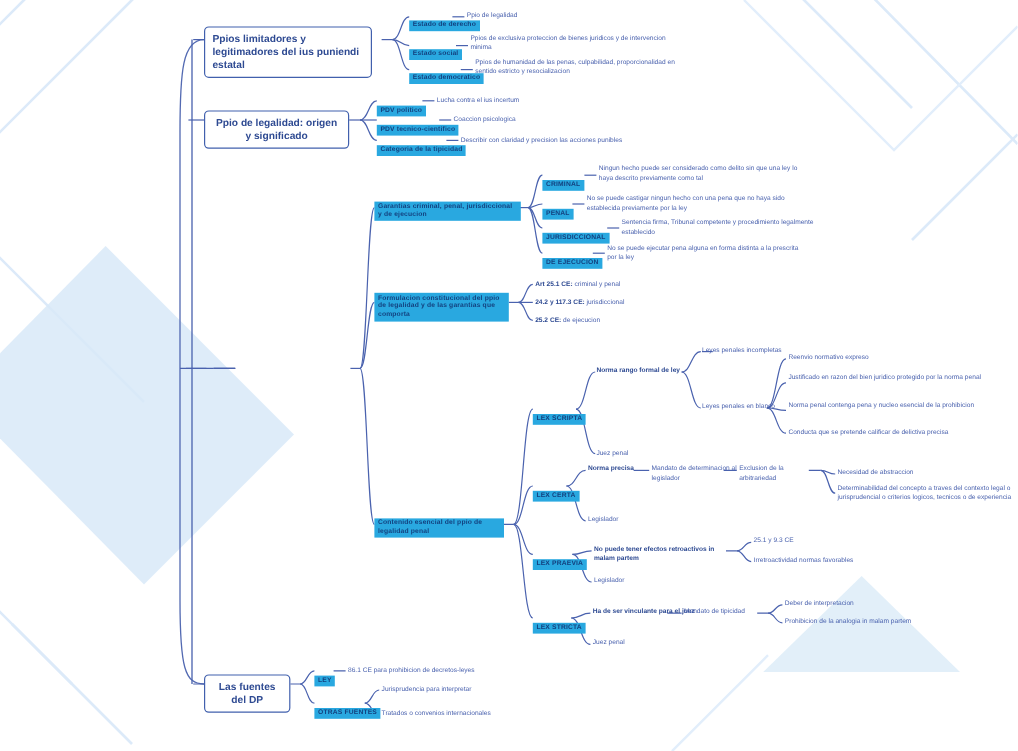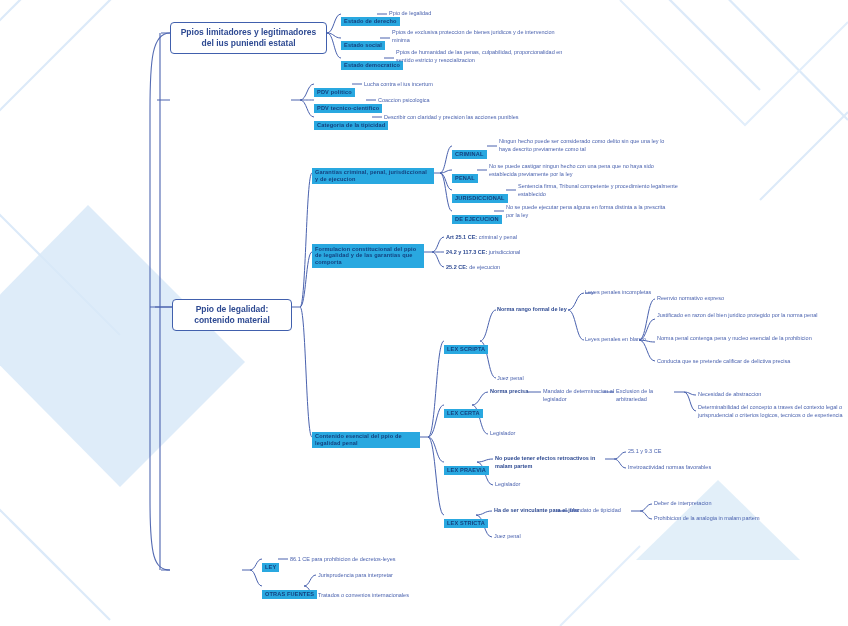--- a/index.html
+++ b/index.html
@@ -201,54 +201,54 @@
     </g>
 
     <path d="M 170 33 C 152 33 150 60 150 110 L 150 500 C 150 556 154 570 170 570" stroke="#4a62ae" stroke-width="1.1" fill="none" opacity="0.95"></path>
     <path d="M 178 307 L 196 307" stroke="#4a62ae" stroke-width="1" fill="none"></path>
     <path d="M 150 307 L 178 307" stroke="#4a62ae" stroke-width="1" fill="none"></path>
   </svg>
 
   <div id="nodes">
 
 
-    <div class="node boxed" style="left:170px;top:22px;width:157px;text-align:center;">Ppios limitadores y legitimadores del ius puniendi estatal</div>
+    <div class="node boxed" style="left:170px;top:22px;width:140px;">Ppios limitadores y legitimadores del ius puniendi estatal</div>
 
     <div class="node" style="left:341px;top:9px;">
       <span class="hl">Estado de derecho</span>
     </div>
     <div class="node txt" style="left:389px;top:10px;width:150px;">Ppio de legalidad</div>
 
     <div class="node" style="left:341px;top:33px;">
       <span class="hl">Estado social</span>
     </div>
     <div class="node txt" style="left:392px;top:29px;width:165px;">Ppios de exclusiva proteccion de bienes juridicos y de intervencion minima</div>
 
     <div class="node" style="left:341px;top:53px;">
       <span class="hl">Estado democratico</span>
     </div>
     <div class="node txt" style="left:396px;top:49px;width:180px;">Ppios de humanidad de las penas, culpabilidad, proporcionalidad en sentido estricto y resocializacion</div>
 
+    <div class="node boxed" style="left:170px;top:92px;width:121px;text-align:center;">Ppio de legalidad: origen y significado</div>
 
     <div class="node" style="left:314px;top:80px;">
       <span class="hl">PDV politico</span>
     </div>
     <div class="node txt" style="left:364px;top:81px;width:150px;">Lucha contra el ius incertum</div>
 
     <div class="node" style="left:314px;top:96px;">
       <span class="hl">PDV tecnico-cientifico</span>
     </div>
     <div class="node txt" style="left:378px;top:97px;width:140px;">Coaccion psicologica</div>
 
     <div class="node" style="left:314px;top:113px;">
       <span class="hl">Categoria de la tipicidad</span>
     </div>
     <div class="node txt" style="left:384px;top:114px;width:180px;">Describir con claridad y precision las acciones punibles</div>
 
-    <div class="node boxed" style="left:172px;top:299px;width:120px;text-align:center;">Ppio de legalidad: contenido material</div>
 
     <div class="node" style="left:312px;top:167px;width:122px;">
       <span class="hl wrapbox">Garantias criminal, penal, jurisdiccional y de ejecucion</span>
     </div>
 
     <div class="node" style="left:452px;top:142px;">
       <span class="hl">CRIMINAL</span>
     </div>
     <div class="node txt" style="left:499px;top:138px;width:168px;">Ningun hecho puede ser considerado como delito sin que una ley lo haya descrito previamente como tal</div>
 
@@ -318,20 +318,21 @@
 
     <div class="node" style="left:444px;top:511px;">
       <span class="hl">LEX STRICTA</span>
     </div>
     <div class="node txt b" style="left:494px;top:507px;width:88px;">Ha de ser vinculante para el juez</div>
     <div class="node txt" style="left:494px;top:533px;width:48px;">Juez penal</div>
     <div class="node txt" style="left:570px;top:507px;width:62px;">Mandato de tipicidad</div>
     <div class="node txt" style="left:654px;top:500px;width:110px;">Deber de interpretacion</div>
     <div class="node txt" style="left:654px;top:515px;width:135px;">Prohibicion de la analogia in malam partem</div>
 
+    <div class="node boxed" style="left:170px;top:562px;width:72px;text-align:center;">Las fuentes del DP</div>
 
     <div class="node" style="left:262px;top:555px;">
       <span class="hl">LEY</span>
     </div>
     <div class="node txt" style="left:290px;top:556px;width:150px;">86.1 CE para prohibicion de decretos-leyes</div>
 
     <div class="node" style="left:262px;top:582px;">
       <span class="hl">OTRAS FUENTES</span>
     </div>
     <div class="node txt" style="left:318px;top:572px;width:130px;">Jurisprudencia para interpretar</div>

